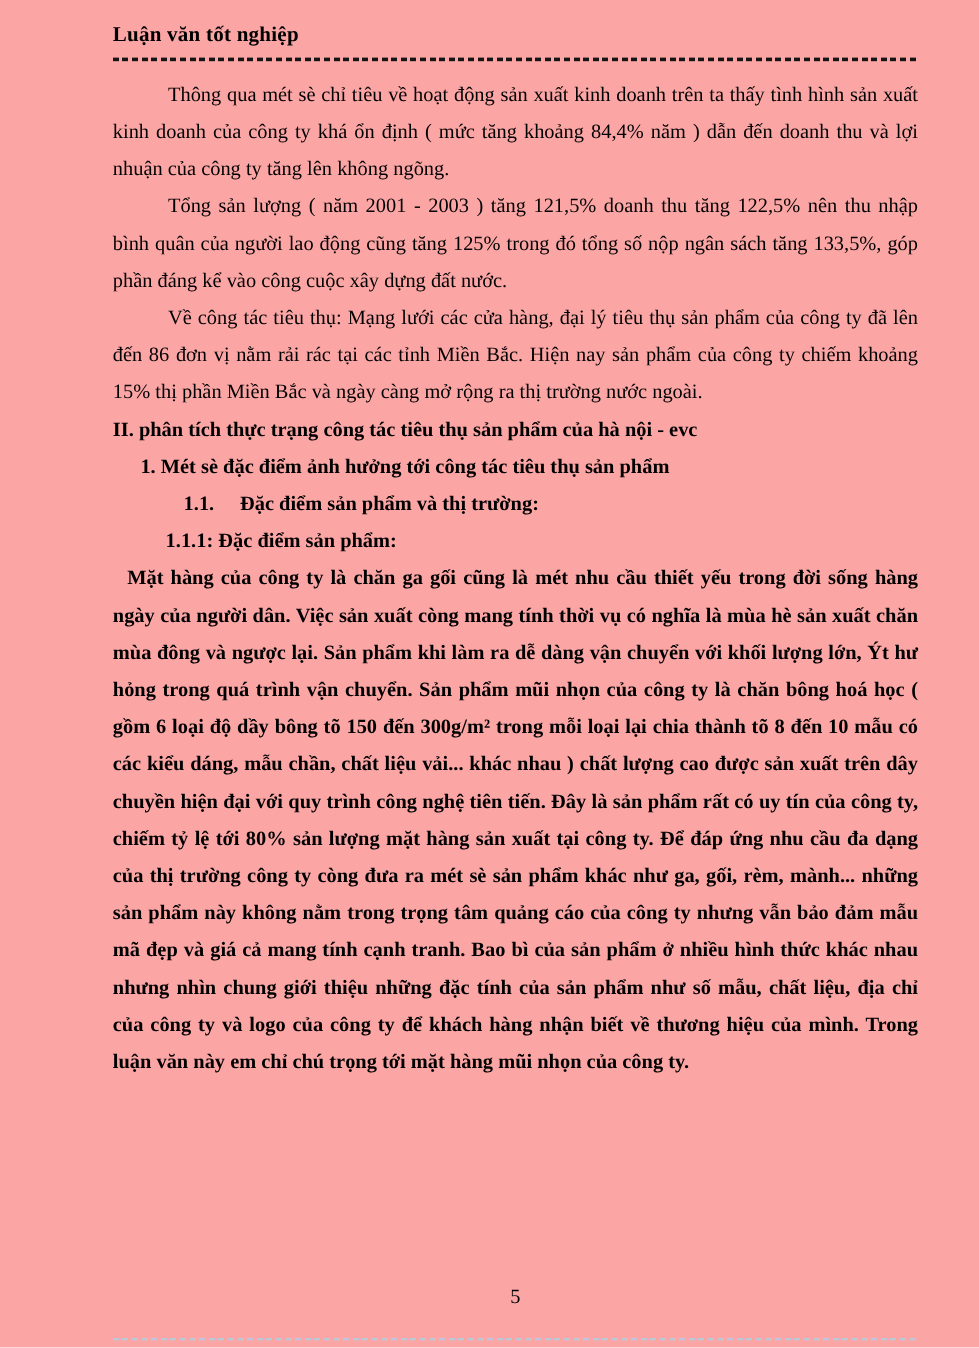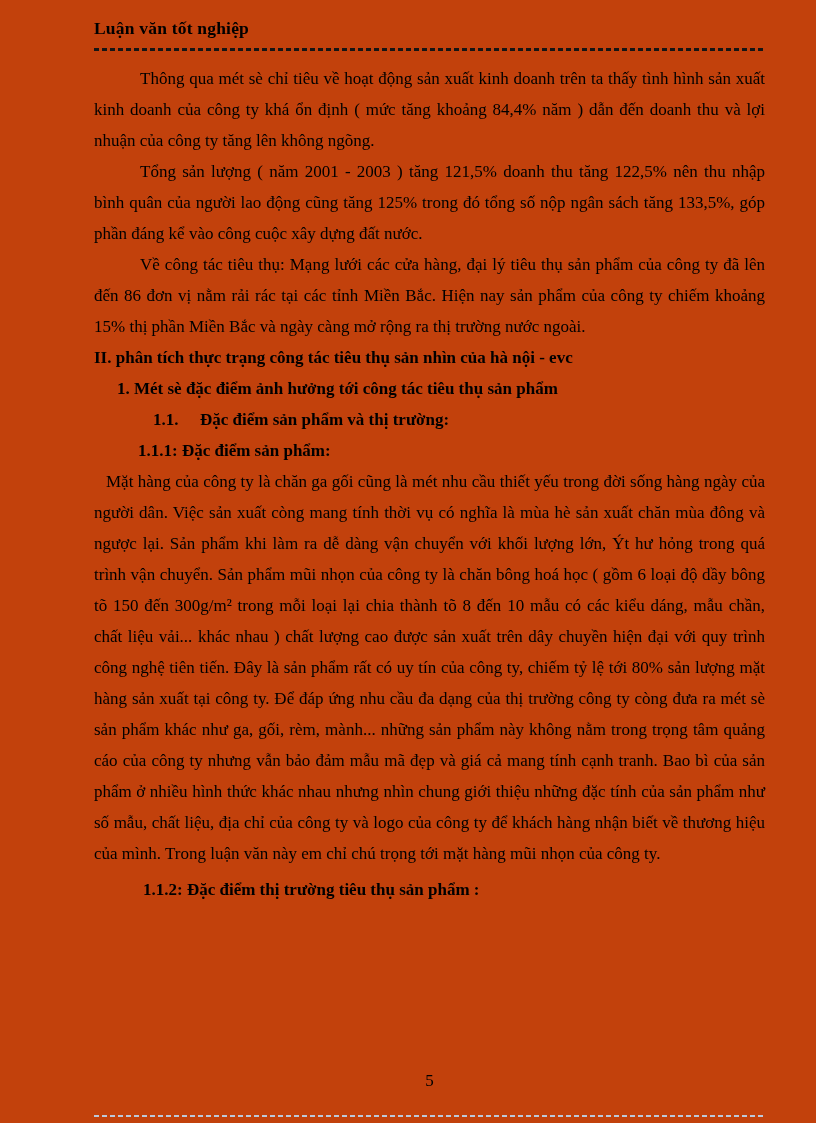--- a/index.html
+++ b/index.html
@@ -2,21 +2,21 @@
 <html><head>
 <meta charset="utf-8">
 <style>
   * { margin: 0; padding: 0; box-sizing: border-box; }
   html, body { background: #ffffff; }
   .page {
     position: relative;
     width: 816px;
     height: 1123px;
     margin: 0 auto;
-    background: #c2410c;
+    background: #fca5a5;
     color: #000000;
     font-family: "Liberation Serif", "DejaVu Serif", serif;
     font-size: 17px;
     padding: 18px 51px 0 94px;
     overflow: hidden;
   }
   .header-title {
     font-weight: bold;
     font-size: 17.5px;
     letter-spacing: 0.2px;
@@ -25,21 +25,21 @@
     margin-top: 9px;
     height: 2.5px;
     background: repeating-linear-gradient(90deg, #151515 0 5px, transparent 5px 8px);
   }
   .doc-body {
     margin-top: 12px;
     line-height: 31px;
     text-align: justify;
   }
   p.para { text-indent: 46px; }
-  p.small-indent { text-indent: 12px; }
+  p.small-indent { text-indent: 12px; font-weight: bold; }
   .h-main, .h-sub1, .h-sub2, .h-sub3 {
     font-size: 17px;
     font-weight: bold;
     line-height: 31px;
     text-align: left;
   }
   .h-sub1 { padding-left: 23px; }
   .h-sub2 { padding-left: 39px; }
   .h-sub2 .num { display: inline-block; min-width: 47px; margin-left: 20px; }
   .h-sub3 { padding-left: 44px; }
@@ -69,32 +69,31 @@
   <div class="doc-header">
     <div class="header-title">Luận văn tốt nghiệp</div>
     <div class="divider"></div>
   </div>
 
   <div class="doc-body">
     <p class="para">Thông qua mét sè chỉ tiêu về hoạt động sản xuất kinh doanh trên ta thấy tình hình sản xuất kinh doanh của công ty khá ổn định ( mức tăng khoảng 84,4% năm ) dẫn đến doanh thu và lợi nhuận của công ty tăng lên không ngõng.</p>
     <p class="para">Tổng sản lượng ( năm 2001 - 2003 ) tăng 121,5% doanh thu tăng 122,5% nên thu nhập bình quân của người lao động cũng tăng 125% trong đó tổng số nộp ngân sách tăng 133,5%, góp phần đáng kể vào công cuộc xây dựng đất nước.</p>
     <p class="para">Về công tác tiêu thụ: Mạng lưới các cửa hàng, đại lý tiêu thụ sản phẩm của công ty đã lên đến 86 đơn vị nằm rải rác tại các tỉnh Miền Bắc. Hiện nay sản phẩm của công ty chiếm khoảng 15% thị phần Miền Bắc và ngày càng mở rộng ra thị trường nước ngoài.</p>
 
-    <div class="h-main">II. phân tích thực trạng công tác tiêu thụ sản nhìn của hà nội - evc</div>
+    <div class="h-main">II. phân tích thực trạng công tác tiêu thụ sản phẩm của hà nội - evc</div>
     <div class="h-sub1">1. Mét sè đặc điểm ảnh hưởng tới công tác tiêu thụ sản phẩm</div>
 
     <div class="h-sub2">
       <span class="num">1.1.</span><span>Đặc điểm sản phẩm và thị trường:</span>
     </div>
 
     <div class="h-sub3">1.1.1: Đặc điểm sản phẩm:</div>
 
     <p class="small-indent">Mặt hàng của công ty là chăn ga gối cũng là mét nhu cầu thiết yếu trong đời sống hàng ngày của người dân. Việc sản xuất còng mang tính thời vụ có nghĩa là mùa hè sản xuất chăn mùa đông và ngược lại. Sản phẩm khi làm ra dễ dàng vận chuyển với khối lượng lớn, Ýt hư hỏng trong quá trình vận chuyển. Sản phẩm mũi nhọn của công ty là chăn bông hoá học ( gồm 6 loại độ dầy bông tõ 150 đến 300g/m² trong mỗi loại lại chia thành tõ 8 đến 10 mẫu có các kiểu dáng, mẫu chần, chất liệu vải... khác nhau ) chất lượng cao được sản xuất trên dây chuyền hiện đại với quy trình công nghệ tiên tiến. Đây là sản phẩm rất có uy tín của công ty, chiếm tỷ lệ tới 80% sản lượng mặt hàng sản xuất tại công ty. Để đáp ứng nhu cầu đa dạng của thị trường công ty còng đưa ra mét sè sản phẩm khác như ga, gối, rèm, mành... những sản phẩm này không nằm trong trọng tâm quảng cáo của công ty nhưng vẫn bảo đảm mẫu mã đẹp và giá cả mang tính cạnh tranh. Bao bì của sản phẩm ở nhiều hình thức khác nhau nhưng nhìn chung giới thiệu những đặc tính của sản phẩm như số mẫu, chất liệu, địa chỉ của công ty và logo của công ty để khách hàng nhận biết về thương hiệu của mình. Trong luận văn này em chỉ chú trọng tới mặt hàng mũi nhọn của công ty.</p>
 
-    <div class="h-sub3 h-112">1.1.2: Đặc điểm thị trường tiêu thụ sản phẩm :</div>
   </div>
 
   <div class="footer">
     <span>5</span>
   </div>
 
   <div class="bottom-divider"></div>
 
 </div>
 

